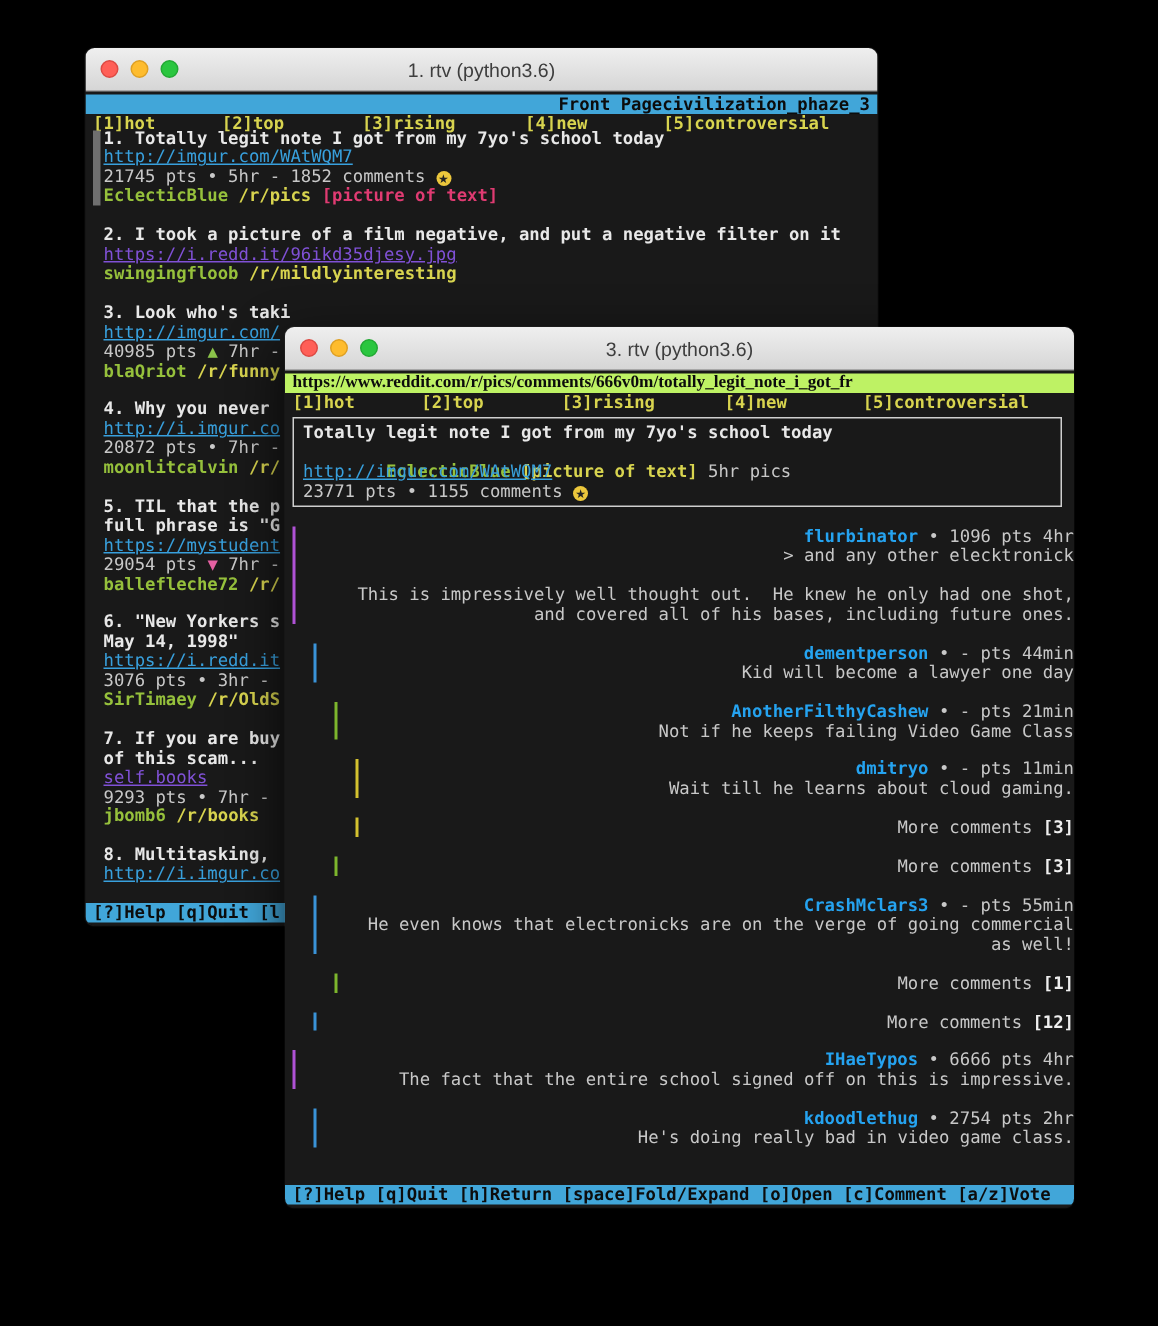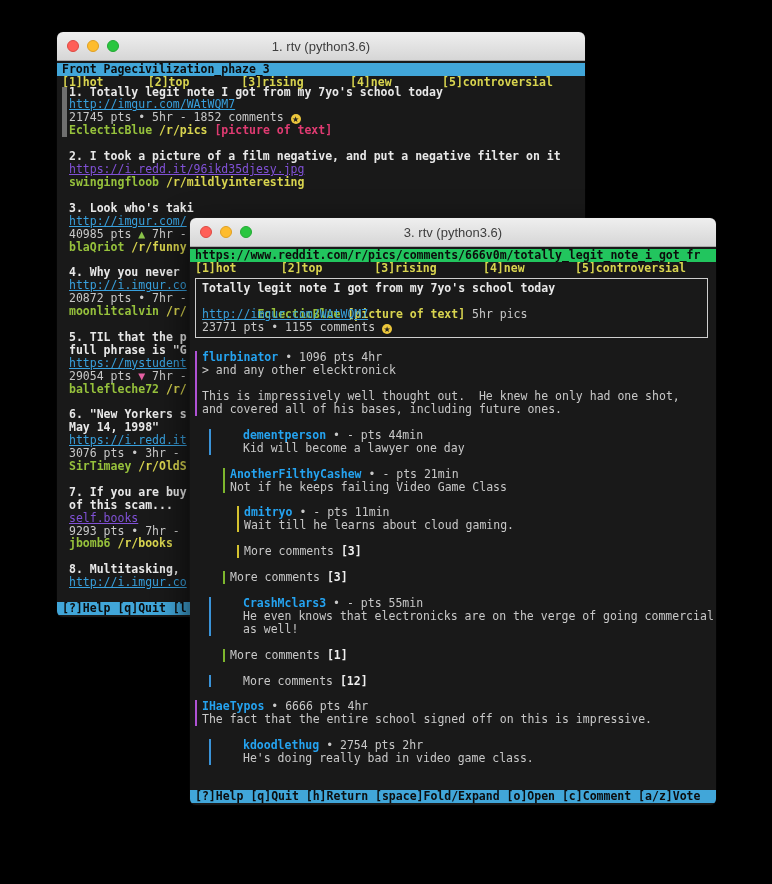--- a/index.html
+++ b/index.html
@@ -15,21 +15,21 @@
   .titlebar .wtitle{font-family:"Liberation Sans", sans-serif;font-size:13px;color:#3e3e3e;}
   .lights{position:absolute;left:10px;top:8px;display:flex;gap:8px;}
   .light{width:12px;height:12px;border-radius:50%;}
   .light.red{background:#ff5f57;border:1px solid #dd4a43;box-sizing:border-box;}
   .light.yel{background:#febc2e;border:1px solid #dfa023;box-sizing:border-box;}
   .light.grn{background:#2ac63f;border:1px solid #23a934;box-sizing:border-box;}
   .term{background:#191919;height:calc(100% - 29px);display:flex;flex-direction:column;
         font-size:11.5px;line-height:12.9px;color:#c8c8c8;padding-top:2px;}
   .line{white-space:pre;height:12.9px;}
   .cyanbar{background:#41a6d9;color:#0c0c0c;font-weight:bold;padding:0 5px;height:13px;
-           display:flex;justify-content:flex-start;}
+           display:flex;justify-content:flex-end;}
   .menu{position:relative;height:12.9px;font-weight:bold;color:#d8d44f;}
   .mi{position:absolute;top:0;}
   .m0{left:5px}.m1{left:calc(5px + 12.4ch)}.m2{left:calc(5px + 25.9ch)}
   .m3{left:calc(5px + 41.6ch)}.m4{left:calc(5px + 54.9ch)}
   
   #submission-list{padding:0 0 0 5px;}
   .post{margin-left:7px;margin-bottom:13px;position:relative;}
   .cursor{position:absolute;left:-7px;top:1px;bottom:0;width:5px;background:#6f6f6f;}
   .c-title{color:#e8e8e8;font-weight:bold;}
   .c-link{color:#38a0dd;text-decoration:underline;}
@@ -40,24 +40,24 @@
   .c-tagpink{color:#e03b72;font-weight:bold;}
   .c-tagyellow{color:#d8d44f;font-weight:bold;}
   .c-up{color:#8bc34a;}
   .c-down{color:#e560a2;}
   .c-gild{display:inline-block;width:10px;height:10px;line-height:11px;border-radius:50%;
           background:#ecc73c;color:#222;font-size:8px;text-align:center;vertical-align:-1px;
           font-family:"DejaVu Sans", sans-serif;}
   .statusbar{margin-top:auto;background:#41a6d9;color:#0c0c0c;font-weight:bold;
              padding:0 5px;height:13px;margin-bottom:4px;white-space:pre;}
   
-  .urlbar{background:#22c55e;color:#0c0c0c;font-weight:bold;padding:0 5px;height:13px;white-space:pre;}
+  .urlbar{background:#bef264;color:#0c0c0c;font-weight:bold;padding:0 5px;height:13px;white-space:pre;font-family:Liberation Serif, serif;}
   .postbox{border:1px solid #cfcfcf;margin:3px 8px 0 5px;padding:3px 6px 4px 6px;}
   #comment-list{margin-top:13px;padding-left:5px;}
-  .cblock{margin-bottom:13px;border-left:2px solid;padding-left:5px;}
+  .cblock{margin-bottom:13px;border-left:2px solid;padding-left:5px;text-align:right;}
   .d0{margin-left:0;border-color:#af52d5;}
   .d1{margin-left:14px;border-color:#3a93d8;padding-left:32px;}
   .d2{margin-left:28px;border-color:#7db62d;}
   .d3{margin-left:42px;border-color:#d4c22f;}
   .c-cauthor{color:#25a3f0;font-weight:bold;margin-right:7px;}
   .c-body{color:#c8c8c8;}
   .c-count{color:#efefef;font-weight:bold;}
 </style>
 </head>
 <body>

